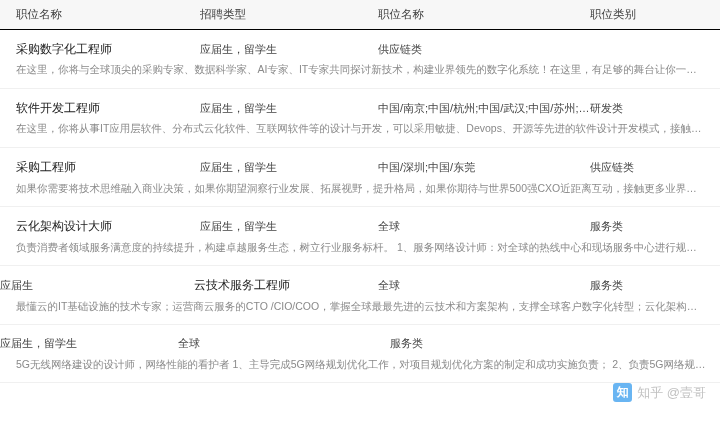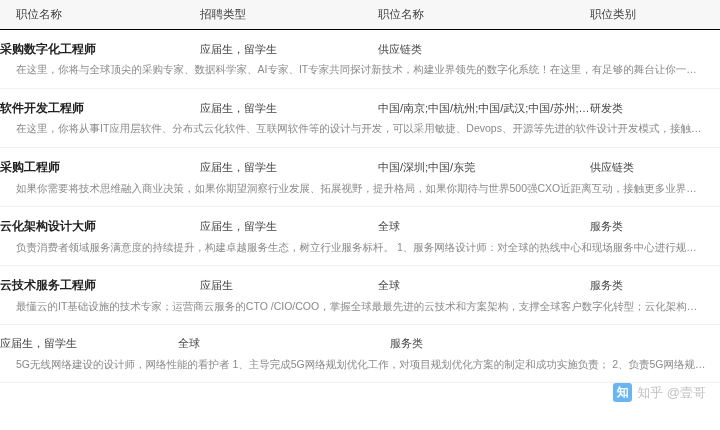--- a/index.html
+++ b/index.html
@@ -47,23 +47,24 @@
   .cell {
     font-size: 11px;
     color: #444444;
     line-height: 1.2;
     overflow: hidden;
     white-space: nowrap;
     text-overflow: ellipsis;
   }
   .c-title {
     width: 200px;
+    padding-left: 16px;
     box-sizing: border-box;
     font-size: 12px;
-    font-weight: bold;
+    font-weight: normal;
     color: #222222;
   }
   .c-type { width: 178px; }
   .c-loc  { width: 212px; }
   .c-cat  { width: 130px; }
 
   .desc {
     font-size: 10.5px;
     color: #8a8a8a;
     line-height: 1.4;
@@ -156,22 +157,22 @@
       <div class="cell c-title">云化架构设计大师</div>
       <div class="cell c-type">应届生，留学生</div>
       <div class="cell c-loc">全球</div>
       <div class="cell c-cat">服务类</div>
     </div>
     <div class="desc">负责消费者领域服务满意度的持续提升，构建卓越服务生态，树立行业服务标杆。 1、服务网络设计师：对全球的热线中心和现场服务中心进行规划、设计、建设及运营管…</div>
   </div>
 
   <div class="job-block">
     <div class="job-row">
+      <div class="cell c-type">应届生</div>
       <div class="cell c-title">云技术服务工程师</div>
-      <div class="cell c-type">应届生</div>
       <div class="cell c-loc">全球</div>
       <div class="cell c-cat">服务类</div>
     </div>
     <div class="desc">最懂云的IT基础设施的技术专家；运营商云服务的CTO /CIO/COO，掌握全球最最先进的云技术和方案架构，支撑全球客户数字化转型；云化架构设计大师，基于产业标准，…</div>
   </div>
 
   <div class="job-block">
     <div class="job-row">
       <div class="cell c-type">应届生，留学生</div>
       <div class="cell c-loc">全球</div>

